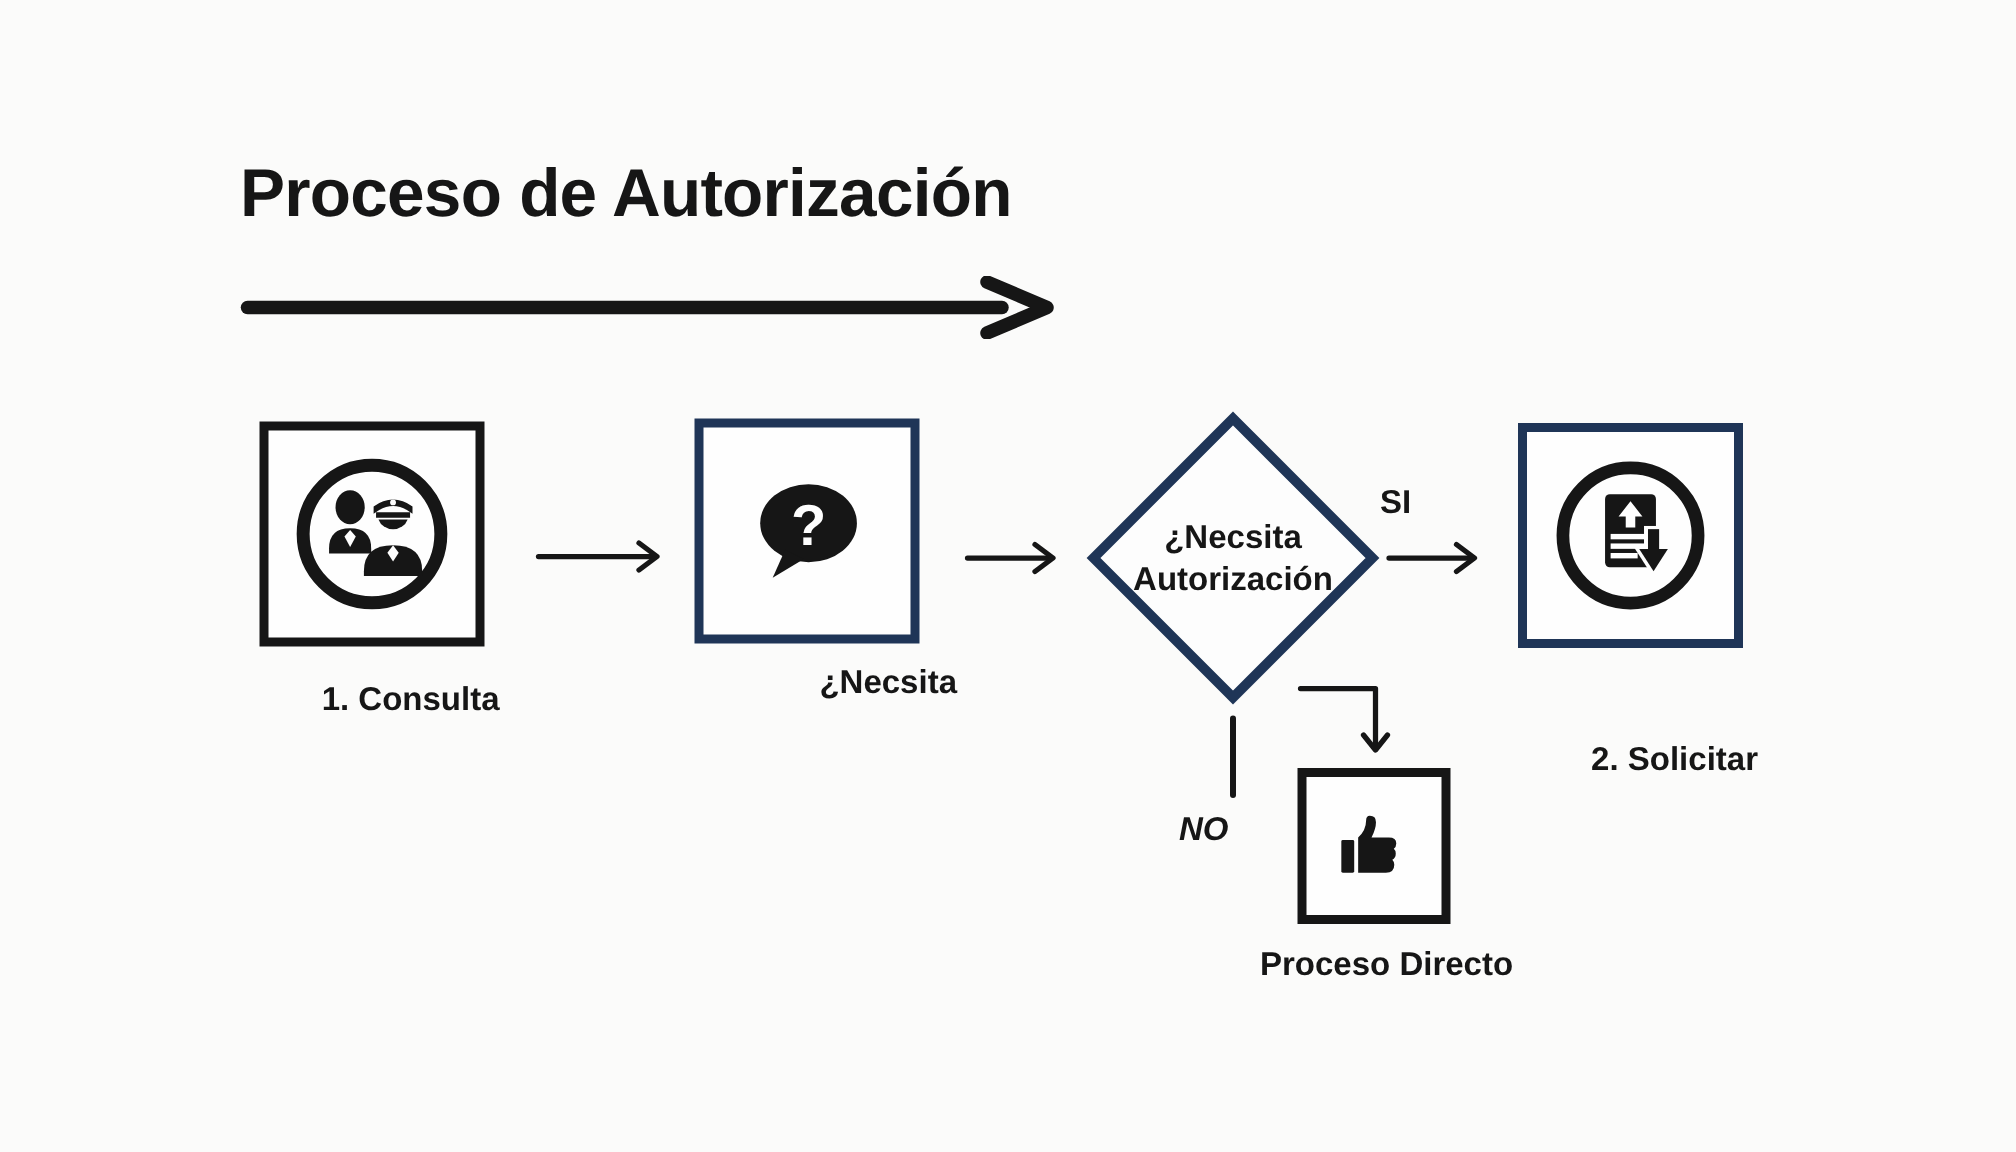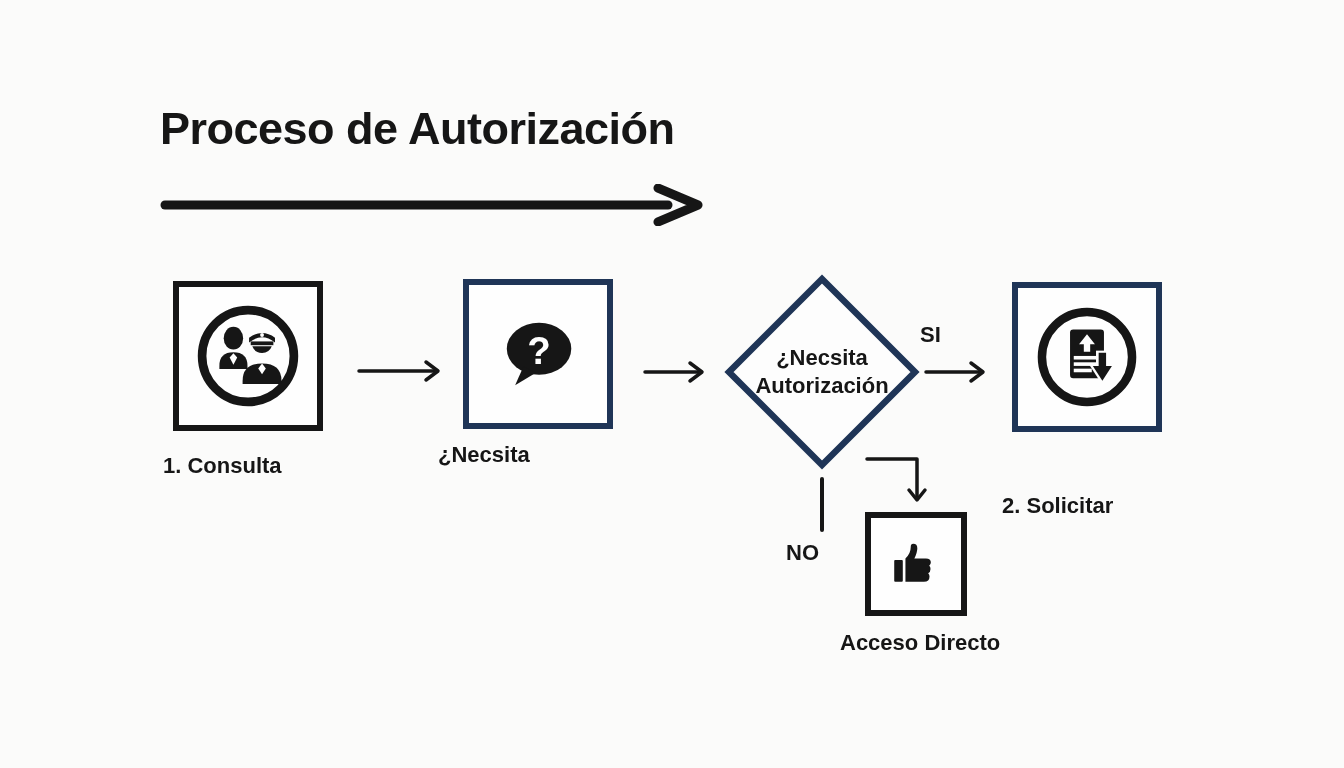--- a/index.html
+++ b/index.html
@@ -17,21 +17,21 @@
     left:160px;top:103px;font-size:45px;font-weight:700;
     letter-spacing:-0.5px;margin:0;white-space:nowrap;
   }
   .node{
     box-sizing:border-box;background:#fefefe;
     display:flex;align-items:center;justify-content:center;
   }
   .node.black{border:6px solid var(--ink);}
   .node.navy{border:6px solid var(--navy);}
   .lbl{
-    font-weight:700;font-size:22px;text-align:left;line-height:27px;
+    font-weight:700;font-size:22px;text-align:right;line-height:27px;
     white-space:nowrap;
   }
   .branch{
     font-weight:700;font-size:22px;text-align:left;white-space:nowrap;
   }
   .diamond-text{
     display:flex;flex-direction:column;align-items:center;justify-content:center;
     font-weight:700;font-size:22px;line-height:28px;text-align:center;
   }
   .no-line{background:var(--ink);border-radius:2px;}
@@ -110,30 +110,30 @@
       <rect x="37.5" y="61" width="17" height="3.4" fill="#fefefe"></rect>
       <rect x="58.5" y="44" width="12" height="16" fill="#fefefe"></rect>
       <polygon points="52,57 64.5,76.5 77,57" fill="#fefefe"></polygon>
       <rect x="61" y="46" width="7" height="13" fill="#161616"></rect>
       <polygon points="55.5,58.5 64.5,72.5 73.5,58.5" fill="#161616"></polygon>
     </svg>
   </div>
   <div class="abs lbl" style="left:1002px;top:452px;width:170px;margin-top:40px;">2. Solicitar</div>
 
   <div class="abs no-line" style="left:820px;top:477px;width:4px;height:55px;"></div>
-  <div class="abs branch" style="left:786px;top:540px;width:60px;">NO</div>
+  <div class="abs branch" style="left:786px;top:540px;width:60px;font-style:italic;">NO</div>
 
   <svg class="abs" style="left:863px;top:450px;" width="66" height="58" viewBox="0 0 66 58">
     <path d="M4 9 H54 V46" fill="none" stroke="#161616" stroke-width="3.5" stroke-linecap="round" stroke-linejoin="round"></path>
     <polyline points="46,40 54,50 62,40" fill="none" stroke="#161616" stroke-width="3.5" stroke-linecap="round" stroke-linejoin="round"></polyline>
   </svg>
 
   <div class="abs node black" style="left:865px;top:512px;width:102px;height:104px;">
     <svg width="66" height="66" viewBox="0 0 100 100">
       <rect x="17" y="44" width="13" height="33" rx="1.5" fill="#161616"></rect>
       <path d="M34 77 L62 77 Q70.5 77 70.5 69 Q70.5 66 68.5 64 Q72 62 72 57.5 Q72 54.5 70 52.8
                Q72.5 51 72.5 47.5 Q72.5 41.5 65 41.5 L47.5 41.5 Q52 32.5 52 26 Q52 19.5 45.8 19.5
                Q42 19.5 42 24.5 Q42 34 34 41.5 Z" fill="#161616"></path>
     </svg>
   </div>
-  <div class="abs lbl" style="left:840px;top:629px;width:155px;">Acceso Directo</div>
+  <div class="abs lbl" style="left:840px;top:629px;width:155px;">Proceso Directo</div>
 
 </div>
 
 </body></html>

